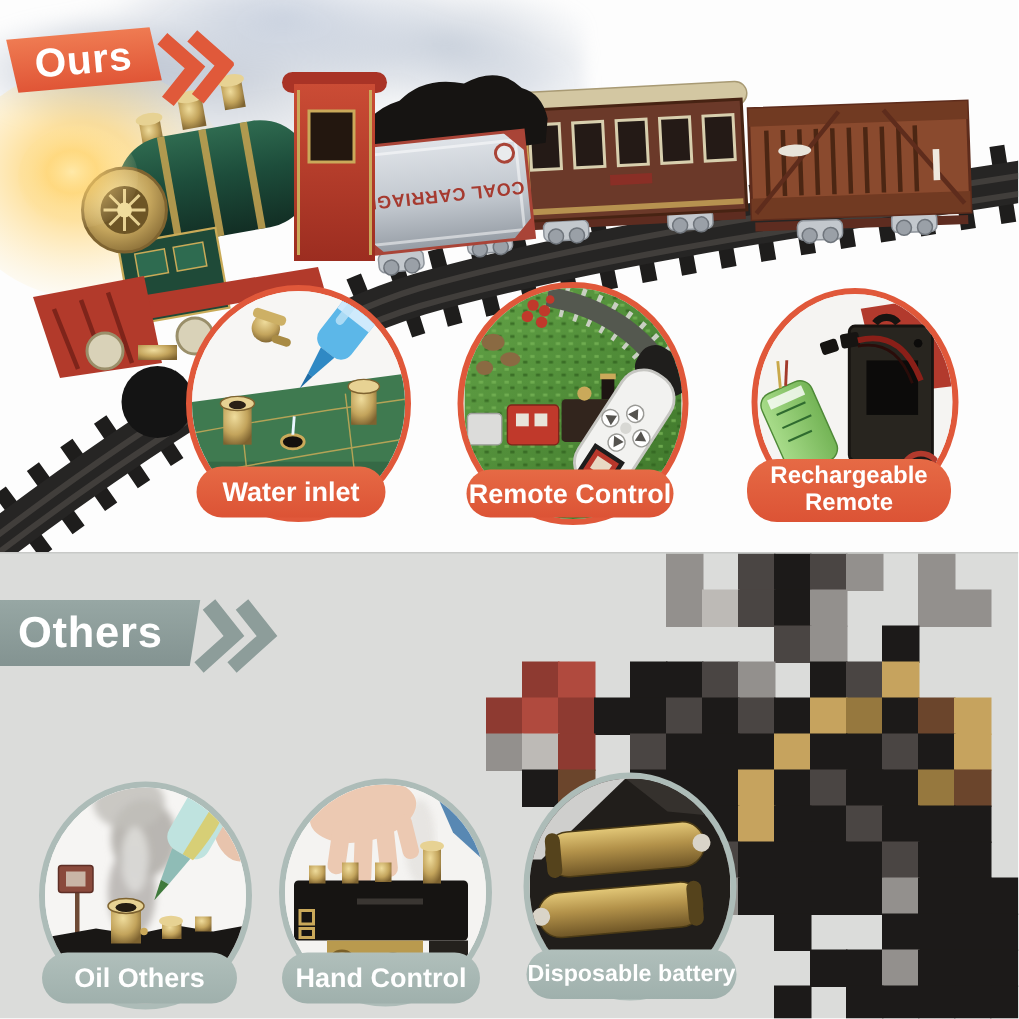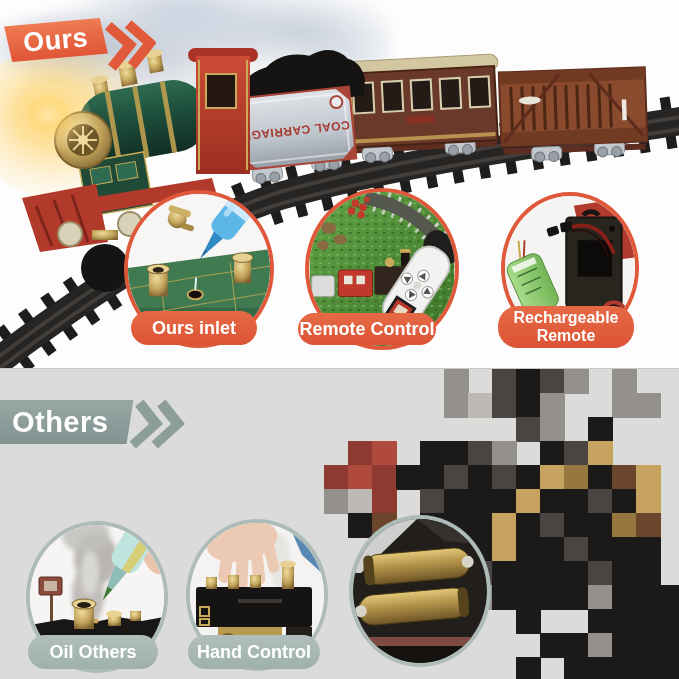--- a/index.html
+++ b/index.html
@@ -236,21 +236,21 @@
         <g transform="rotate(38 98 40)">
           <rect x="84" y="-14" width="28" height="58" rx="9" fill="#5cb7e8"></rect>
           <rect x="84" y="6" width="28" height="9" fill="#cfeafc"></rect>
           <polygon points="92,44 104,44 100,64 96,64" fill="#2f89c4"></polygon>
           <polygon points="96,64 100,64 98,76" fill="#1f6da6"></polygon>
           <rect x="88" y="-10" width="6" height="34" rx="3" fill="#bfe4f7" opacity="0.8"></rect>
         </g>
       </svg>
     </div>
     <div class="pill ours" style="left:131px;top:311px;width:126px;height:34px;font-size:18px;">
-      <span>Ours inlet</span>
+      <span>Water inlet</span>
     </div>
 
     <div class="callout ours" style="left:305px;top:188px;width:146px;height:154px;">
       <svg width="146" height="154" viewBox="0 0 152 162">
         <defs>
           <linearGradient id="gGrass" x1="0" y1="0" x2="1" y2="1">
             <stop offset="0%" stop-color="#63a347"></stop>
               <stop offset="100%" stop-color="#3c7429"></stop>
           </linearGradient>
           <pattern id="grassP" width="9" height="9" patternUnits="userSpaceOnUse">
@@ -297,21 +297,21 @@
               <polygon points="112,114 116,107 108,107"></polygon>
             <polygon points="95,98 102,94 102,102"></polygon>
               <polygon points="129,98 122,94 122,102"></polygon>
           </g>
           <circle cx="112" cy="98" r="4" fill="#d8d8d4"></circle>
           <rect x="101" y="120" width="22" height="20" fill="#b8372b" stroke="#1d1d1d" stroke-width="3"></rect>
           <rect x="106" y="125" width="12" height="10" fill="#e8d9c4"></rect>
         </g>
       </svg>
     </div>
-    <div class="pill ours" style="left:298px;top:313px;width:138px;height:32px;font-size:18px;">
+    <div class="pill ours" style="left:311px;top:313px;width:138px;height:32px;font-size:18px;">
       <span>Remote Control</span>
     </div>
 
     <div class="callout ours" style="left:501px;top:192px;width:130px;height:144px;">
       <svg width="130" height="144" viewBox="0 0 136 150">
         <defs>
           <linearGradient id="gBatt" x1="0" y1="0" x2="1" y2="0">
             <stop offset="0%" stop-color="#a8dc8a"></stop>
               <stop offset="100%" stop-color="#74b456"></stop>
           </linearGradient>
@@ -575,14 +575,17 @@
         </g>
         <g transform="rotate(-5 67 92)">
           <rect x="6" y="72" width="110" height="30" rx="15" fill="url(#dGold)" stroke="#4a3a16"></rect>
           <circle cx="8" cy="87" r="6" fill="#d9d4c8"></circle>
           <rect x="106" y="72" width="10" height="30" rx="5" fill="#55431c"></rect>
         </g>
         <rect x="4" y="118" width="126" height="9" fill="#7e4a44"></rect>
         <rect x="4" y="127" width="126" height="17" fill="#14110f"></rect>
       </svg>
     </div>
+    <div class="pill others" style="left:351px;top:264px;width:140px;height:33px;font-size:15.5px;">
+      <span>Disposable battery</span>
+    </div>
   </div>
 </div>
 
 </body></html>

